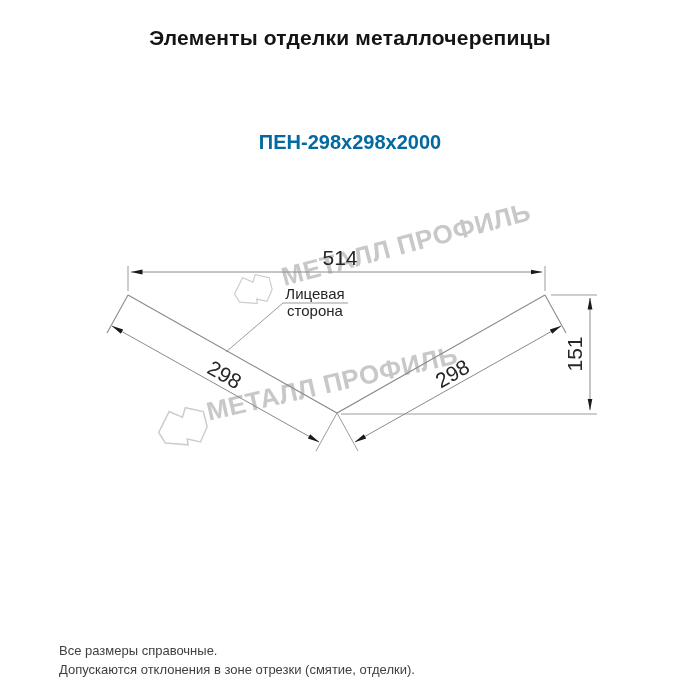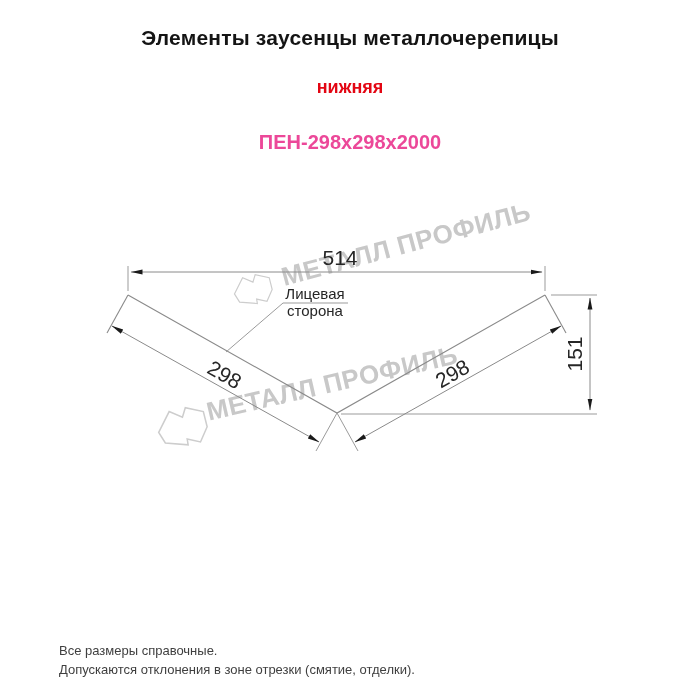--- a/index.html
+++ b/index.html
@@ -3,21 +3,21 @@
 <meta charset="utf-8">
 <style>
   html,body{margin:0;padding:0;background:#fff;}
   .page{
     position:relative;width:700px;height:700px;background:#ffffff;
     font-family:"Liberation Sans", sans-serif;overflow:hidden;
   }
   .hdr{position:absolute;left:0;width:700px;text-align:center;font-weight:bold;}
   .title{top:26px;font-size:21px;color:#141414;letter-spacing:0.2px;}
   .subtitle{top:76px;font-size:18px;color:#e30613;line-height:23px;}
-  .code{top:131px;font-size:20px;color:#ec4899;}
+  .code{top:131px;font-size:20px;color:#0369a1;}
   .drawing{position:absolute;left:0;top:0;width:700px;height:700px;}
   .notes{
     position:absolute;left:15px;top:642px;font-size:13px;line-height:18.5px;
     color:#3f3f3f;
     margin-left:44px;
   }
   .wm-text{
     font-family:"Liberation Sans", sans-serif;font-weight:bold;font-size:26px;
     letter-spacing:0.5px;fill:#c8c8c8;
   }
@@ -30,24 +30,23 @@
   }
   .lbltxt{
     font-family:"Liberation Sans", sans-serif;font-size:15px;fill:#262626;
   }
 </style>
 </head>
 <body>
 
 <div class="page">
 
-  <div class="hdr title">Элементы заусенцы металлочерепицы</div>
+  <div class="hdr title">Элементы отделки металлочерепицы</div>
 
   <div class="hdr subtitle">
-    <div>нижняя</div>
   </div>
 
   <div class="hdr code">ПЕН-298x298x2000</div>
 
   <svg class="drawing" viewBox="0 0 700 700" xmlns="http://www.w3.org/2000/svg">
     <defs>
       <marker id="arrow" viewBox="0 0 12 8" refX="11.5" refY="4" markerWidth="12" markerHeight="8" markerUnits="userSpaceOnUse" orient="auto-start-reverse">
         <path d="M 12 4 L 0 1.6 L 0 6.4 Z" fill="#1a1a1a"></path>
       </marker>
     </defs>

